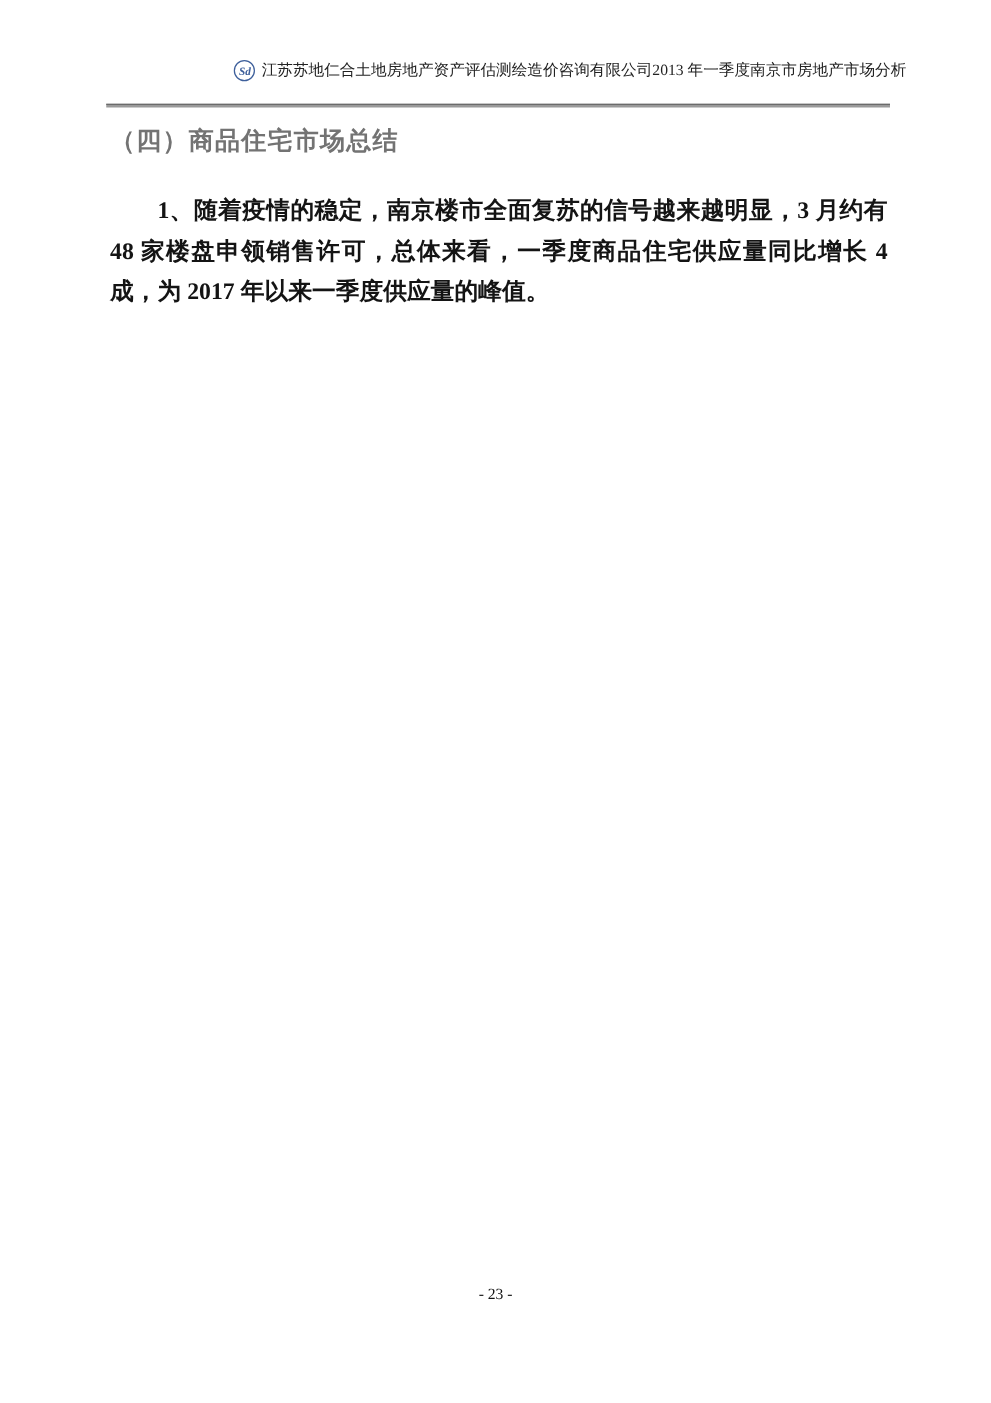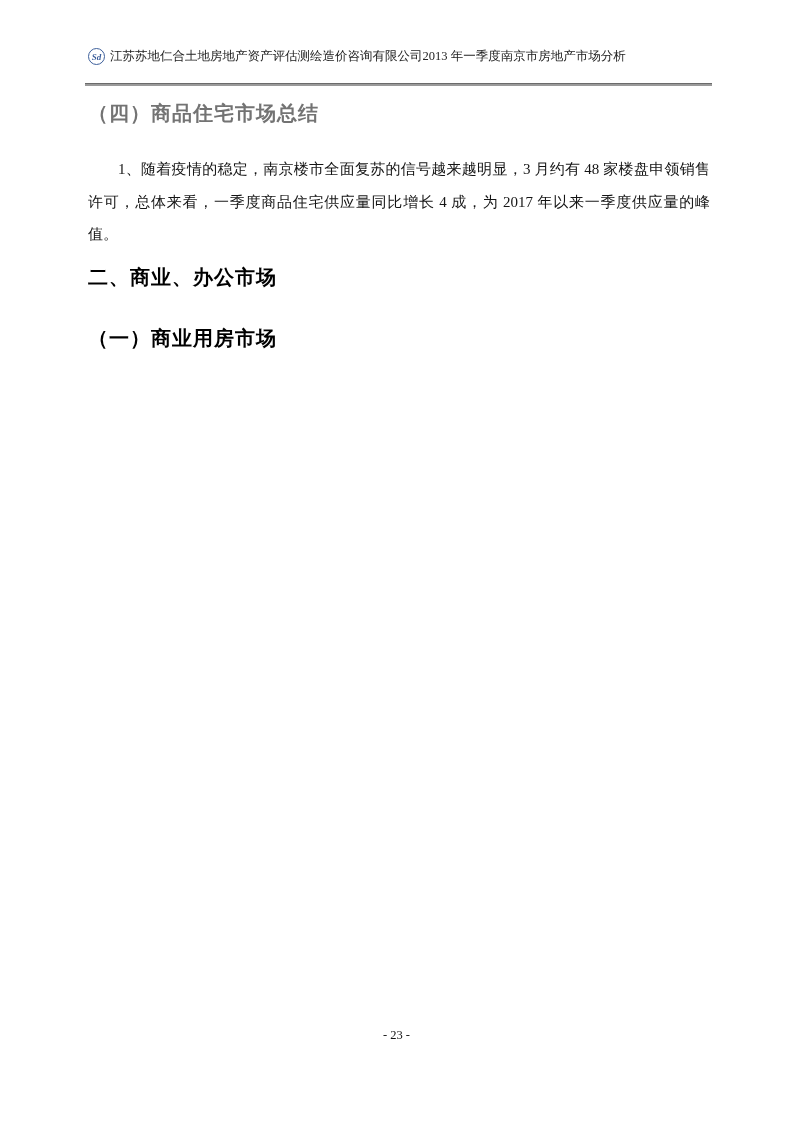--- a/index.html
+++ b/index.html
@@ -13,21 +13,21 @@
     color: #1a1a1a;
     overflow: hidden;
   }
   
   .header {
     position: absolute;
     top: 48px;
     left: 88px;
     right: 68px;
     display: flex;
-    justify-content: flex-start;
+    justify-content: flex-end;
     align-items: center;
     font-size: 12.5px;
     color: #222222;
     white-space: nowrap;
   }
   .header-left { display: flex; align-items: center; gap: 5px; }
   .logo {
     width: 17px;
     height: 17px;
     box-sizing: border-box;
@@ -64,25 +64,26 @@
     font-family: "Liberation Sans", "DejaVu Sans", sans-serif;
     font-weight: 700;
     font-size: 20px;
     line-height: 27px;
     letter-spacing: 1px;
     color: #737373;
   }
   .para-block { margin-top: 26px; }
   .body-p {
     margin: 0;
-    font-size: 15px;
+    font-size: 19px;
     line-height: 32.5px;
     text-align: justify;
     text-indent: 2em;
     color: #141414;
+    font-weight: bold;
   }
   .h-main {
     margin: 13px 0 0 0;
     font-family: "Liberation Sans", "DejaVu Sans", sans-serif;
     font-weight: 700;
     font-size: 20px;
     line-height: 27px;
     letter-spacing: 1px;
     color: #000000;
   }
@@ -124,21 +125,19 @@
 
   <div class="header-rule"></div>
 
   <div class="content">
     <h1 class="h-section">（四）商品住宅市场总结</h1>
 
     <div class="para-block">
       <p class="body-p">1、随着疫情的稳定，南京楼市全面复苏的信号越来越明显，3 月约有 48 家楼盘申领销售许可，总体来看，一季度商品住宅供应量同比增长 4 成，为 2017 年以来一季度供应量的峰值。</p>
     </div>
 
-    <h1 class="h-main">二、商业、办公市场</h1>
 
-    <h1 class="h-sub">（一）商业用房市场</h1>
 
   </div>
 
   <div class="footer">- 23 -</div>
 
 </div>
 
 </body></html>

